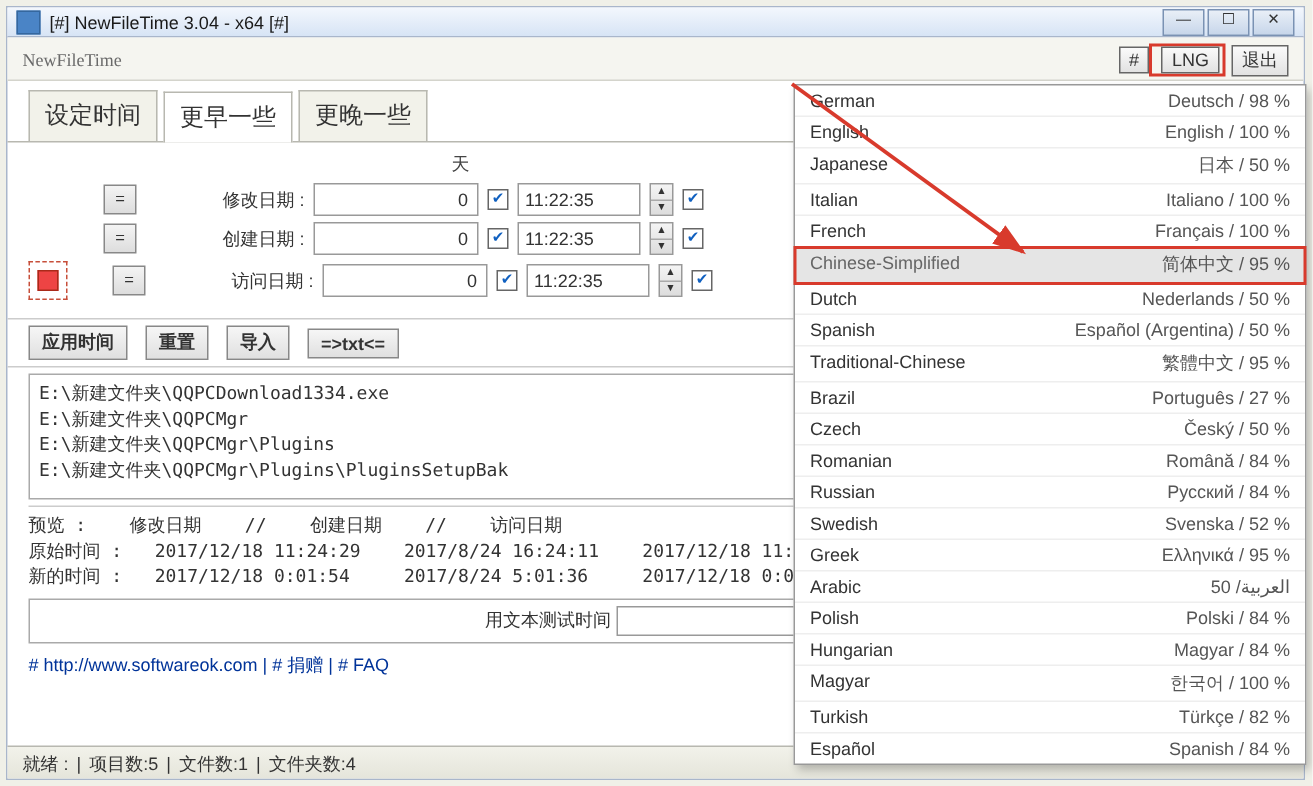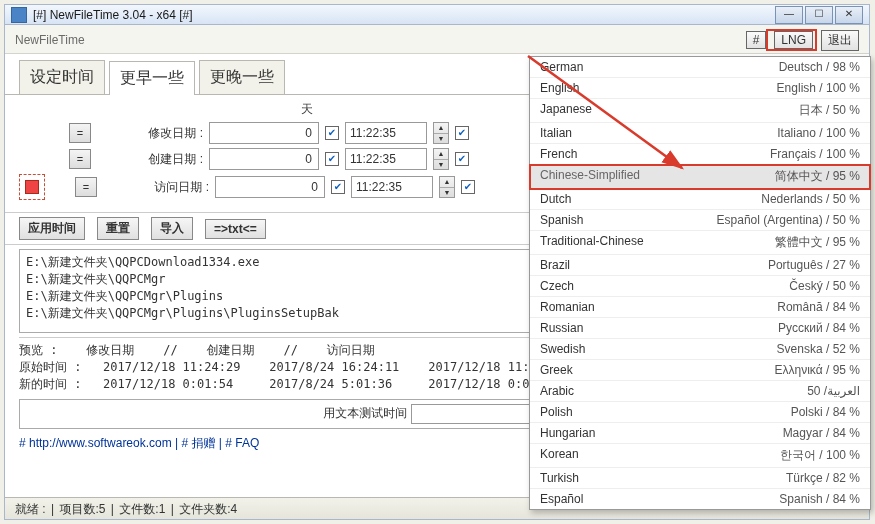--- a/index.html
+++ b/index.html
@@ -55,21 +55,21 @@
   }
   .subtitle-row {
     display: flex;
     align-items: center;
     padding: 4px 10px 2px 10px;
     background: #f5f5f0;
     border-bottom: 1px solid #d4d4cc;
   }
   .subtitle-row .sub-name {
     flex:1;
-    font-family: Liberation Sans, sans-serif;
+    font-family: Liberation Serif, serif;
     color: #6a6a6a;
     font-size:12px;
   }
   .hash-btn, .lng-btn, .exit-btn {
     border: 1px solid #666;
     background: linear-gradient(#fafafa,#e2e2e2);
     padding: 1px 6px;
     font-size: 12px;
     margin-left: 4px;
   }
@@ -466,21 +466,21 @@
     </div>
     <div class="lang-row">
       <span class="lname">Polish</span>
       <span class="lnative">Polski / 84 %</span>
     </div>
     <div class="lang-row">
       <span class="lname">Hungarian</span>
       <span class="lnative">Magyar / 84 %</span>
     </div>
     <div class="lang-row">
-      <span class="lname">Korean</span>
+      <span class="lname">Magyar</span>
       <span class="lnative">한국어 / 100 %</span>
     </div>
     <div class="lang-row">
       <span class="lname">Turkish</span>
       <span class="lnative">Türkçe / 82 %</span>
     </div>
     <div class="lang-row">
       <span class="lname">Español</span>
       <span class="lnative">Spanish / 84 %</span>
     </div>

